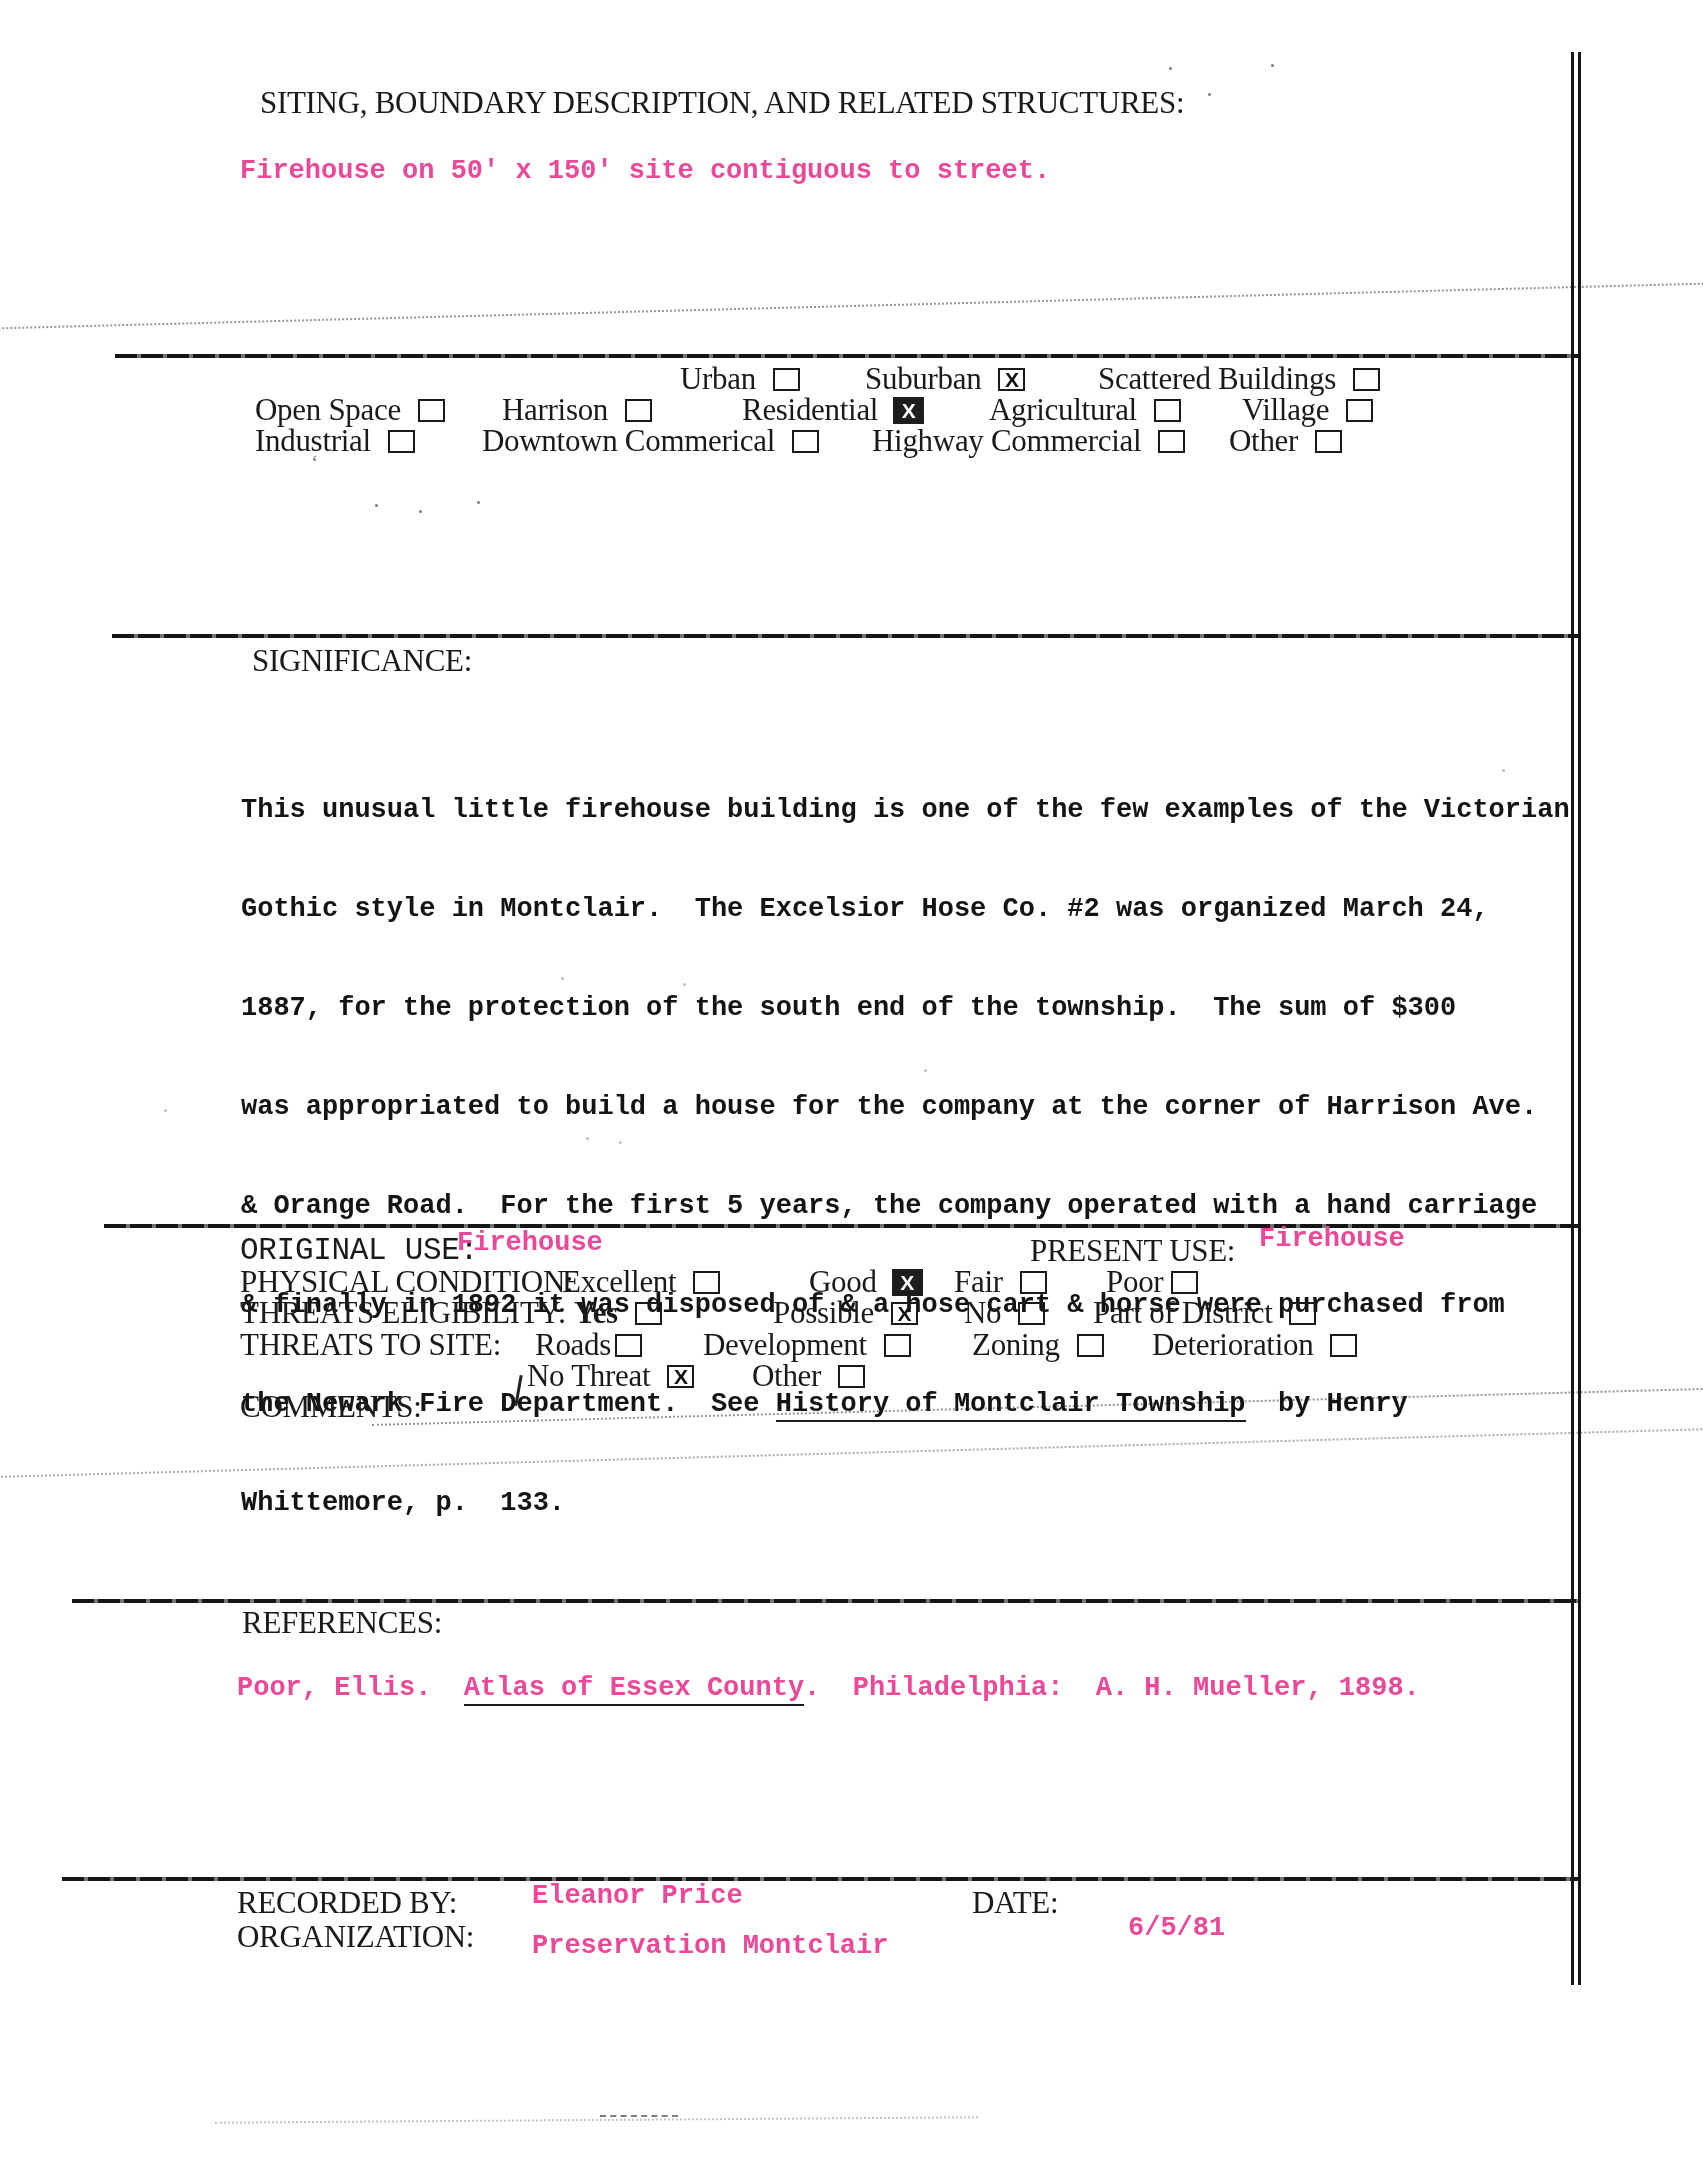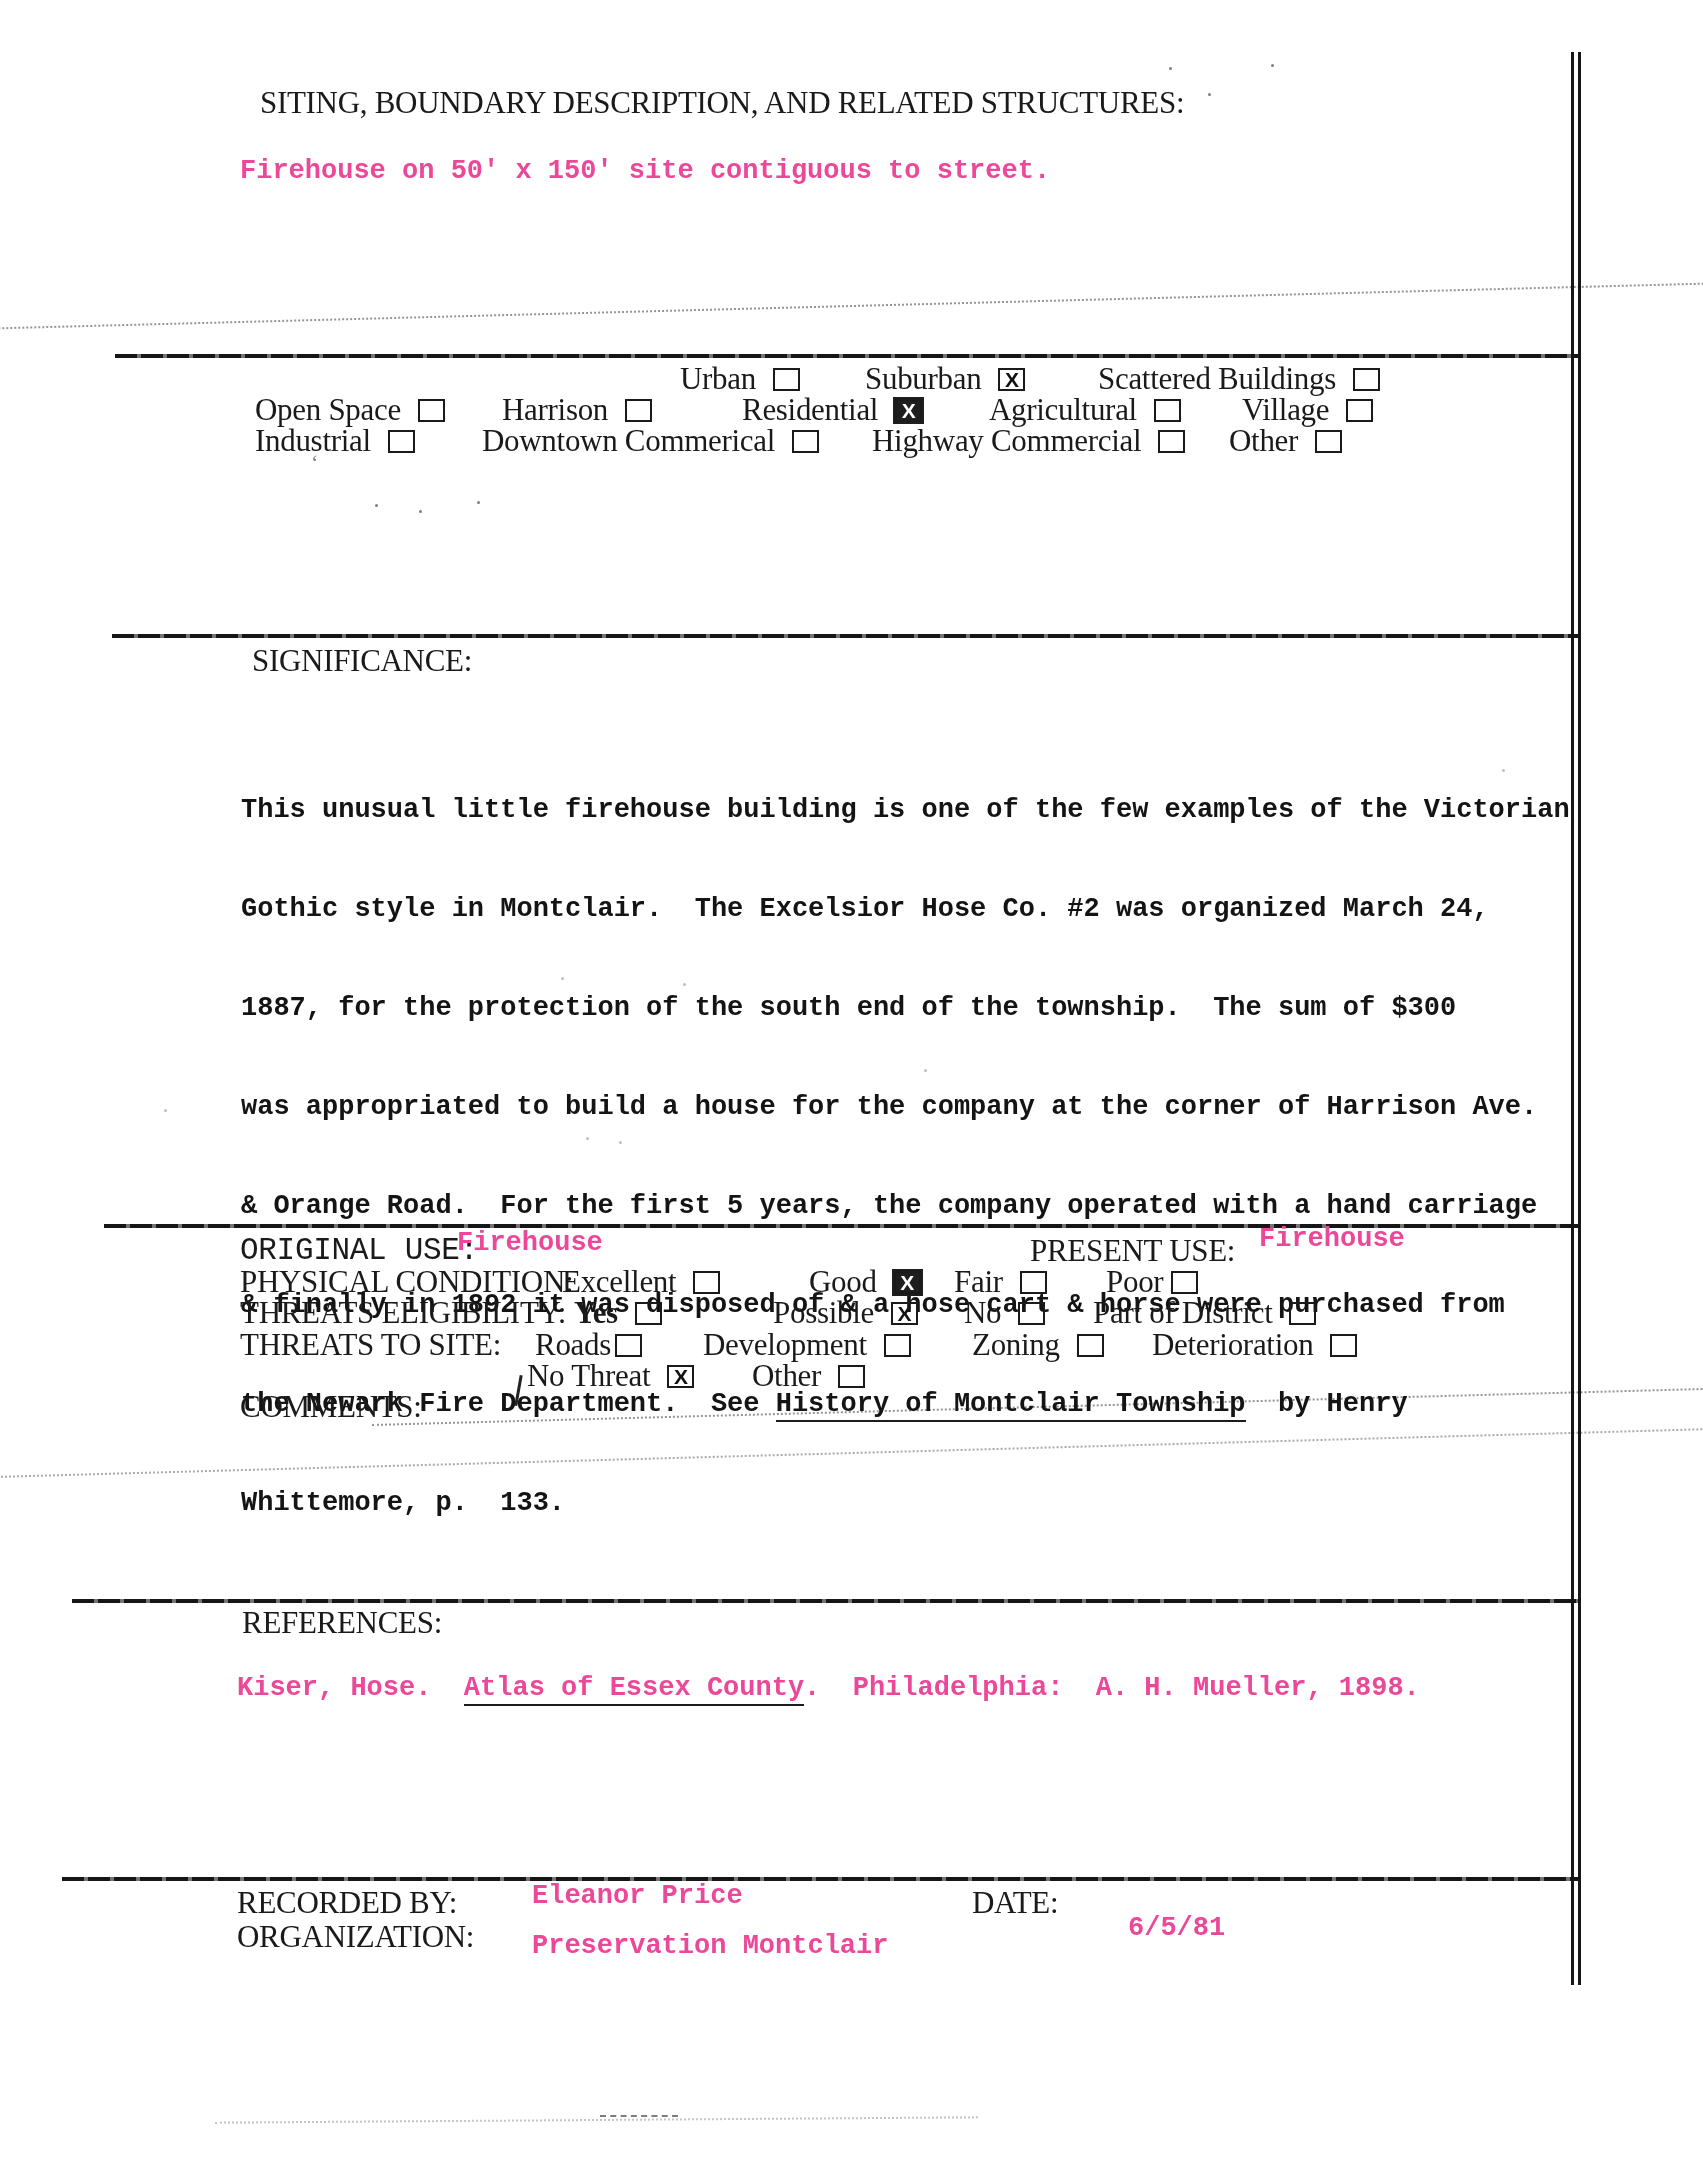--- a/index.html
+++ b/index.html
@@ -121,21 +121,21 @@
 
   <div class="plabel" style="left:240px;top:1389px;">COMMENTS:</div>
 
   <div class="stroke" style="left:517px;top:1375px;height:31px;transform:rotate(10deg);"></div>
   <div class="dotline" style="left:372px;top:1424px;width:1331px;transform:rotate(-1.55deg);transform-origin:left center;"></div>
   <div class="dotline" style="left:-6.5px;top:1476px;width:1716px;transform:rotate(-1.6deg);transform-origin:left center;opacity:.8;"></div>
 
   <div class="hr" style="left:72px;top:1599px;width:1508px;"></div>
 
   <div class="plabel" style="left:242px;top:1605px;">REFERENCES:</div>
-  <div class="typed" style="left:237px;top:1673px;"><span>Kiser, Hose.  </span><span class="u">Atlas of Essex County</span><span>.  Philadelphia:  A. H. Mueller, 1898.</span></div>
+  <div class="typed" style="left:237px;top:1673px;"><span>Poor, Ellis.  </span><span class="u">Atlas of Essex County</span><span>.  Philadelphia:  A. H. Mueller, 1898.</span></div>
 
   <div class="hr" style="left:62px;top:1877px;width:1518px;"></div>
 
   <div class="plabel" style="left:237px;top:1885px;">RECORDED BY:</div>
   <div class="typed" style="left:532px;top:1881px;">Eleanor Price</div>
   <div class="plabel" style="left:972px;top:1885px;">DATE:</div>
   <div class="plabel" style="left:237px;top:1919px;">ORGANIZATION:</div>
   <div class="typed" style="left:532px;top:1931px;">Preservation Montclair</div>
   <div class="typed" style="left:1128px;top:1913px;">6/5/81</div>
 

